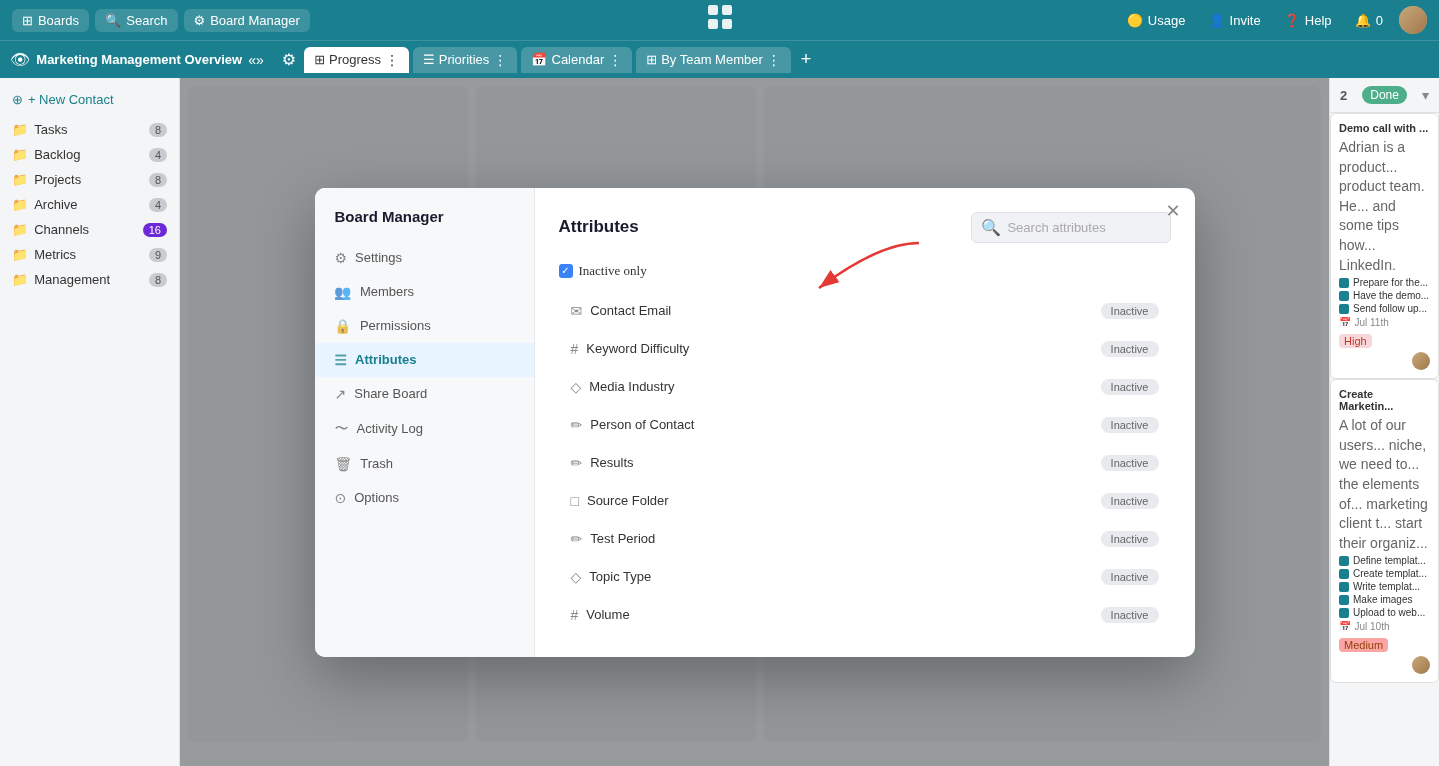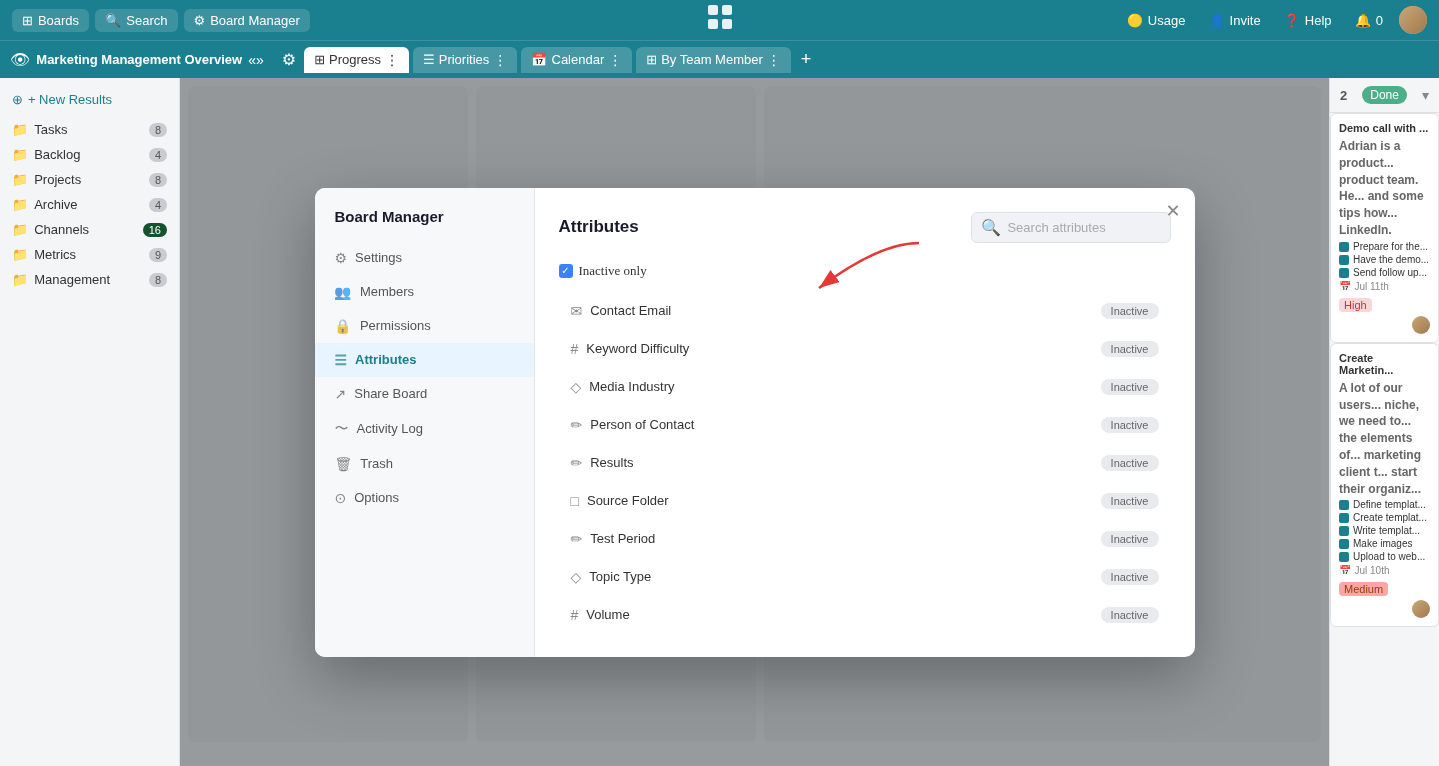--- a/index.html
+++ b/index.html
@@ -85,21 +85,21 @@
     }
     .sidebar-item {
       display: flex; align-items: center; justify-content: space-between;
       padding: 5px 12px; font-size: 13px; color: #333; cursor: pointer;
     }
     .sidebar-item-left { display: flex; align-items: center; gap: 6px; }
     .sidebar-item-badge {
       background: #c8ccd0; color: #555; font-size: 11px; border-radius: 10px;
       padding: 1px 6px; min-width: 18px; text-align: center;
     }
-    .sidebar-item-badge.teal { background: #14532d; color: #fff; }
+    .sidebar-item-badge.teal { background: #6d28d9; color: #fff; }
 
     
     .main-content {
       flex: 1;
       background: #eaf0f2;
       position: relative;
       overflow: hidden;
     }
 
     
@@ -118,21 +118,21 @@
     .done-badge {
       background: #4caf8a; color: #fff; font-size: 12px; border-radius: 10px;
       padding: 2px 8px;
     }
     .right-card {
       background: #fff; border-radius: 6px;
       padding: 8px; font-size: 11px; color: #333;
       border: 1px solid #e0e0e0;
     }
     .right-card-title { font-weight: 600; font-size: 11px; margin-bottom: 4px; }
-    .right-card-text { font-size: 12px; color: #666; line-height: 1.4; font-weight: bold; }
+    .right-card-text { font-size: 14px; color: #666; line-height: 1.4; }
     .task-item { display: flex; align-items: flex-end; gap: 4px; font-size: 10px; margin: 2px 0; }
     .task-check { width: 10px; height: 10px; background: #1a7f8e; border-radius: 2px; flex-shrink: 0; margin-top: 1px; }
     .priority-badge { display: inline-block; background: #f8d7da; color: #c0392b; font-size: 11px; border-radius: 4px; padding: 1px 5px; margin-top: 3px; }
     .date-line { display: flex; align-items: center; gap: 3px; font-size: 10px; color: #888; margin: 3px 0; }
 
     
     .overlay {
       position: absolute; top: 0; left: 0; right: 0; bottom: 0;
       background: rgba(0,0,0,0.35);
       display: flex; align-items: center; justify-content: center;
@@ -308,21 +308,21 @@
     <span style="font-size:14px;">⋮</span>
   </button>
   <button class="board-tab-add">+</button>
 </div>
 
 <div class="main-layout">
 
   <div class="sidebar">
     <div class="sidebar-new-folder">
       <span>⊕</span>
-      <span>+ New Results</span>
+      <span>+ New Contact</span>
     </div>
     <div class="sidebar-item">
       <div class="sidebar-item-left">
         <span>📁</span>
         <span>Tasks</span>
       </div>
       <span class="sidebar-item-badge">8</span>
     </div>
     <div class="sidebar-item">
       <div class="sidebar-item-left">

